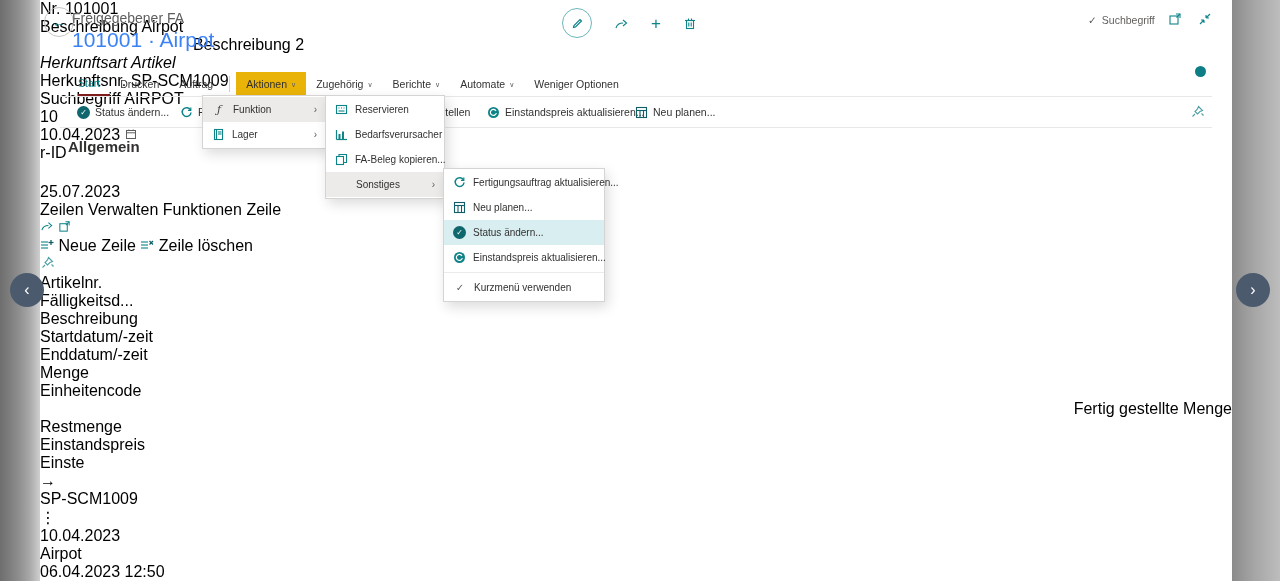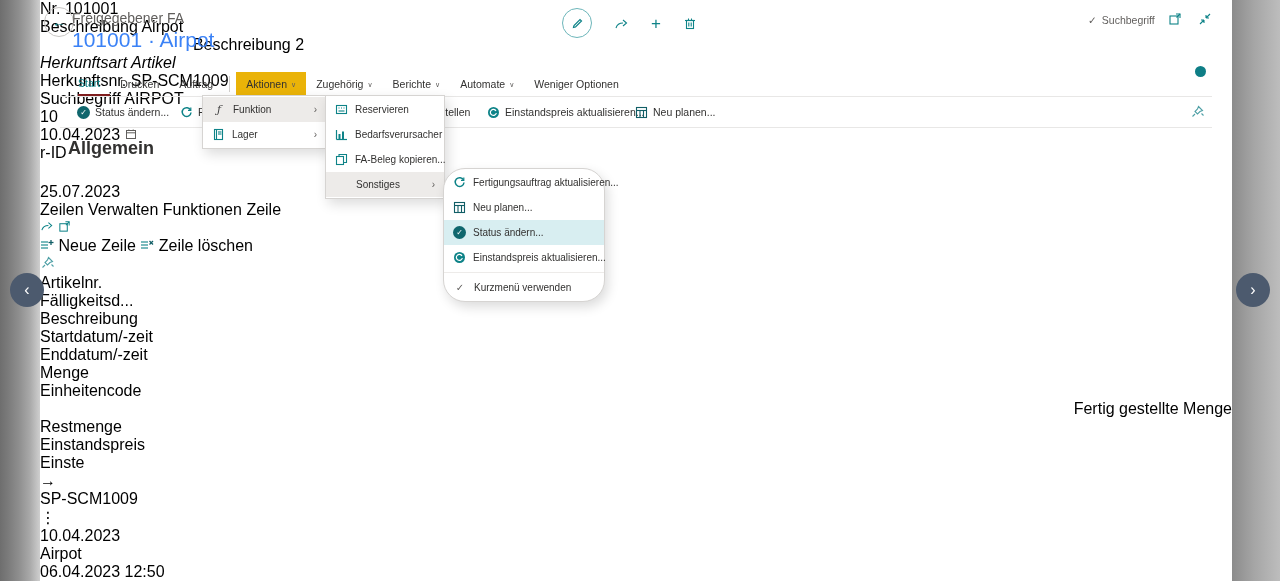--- a/index.html
+++ b/index.html
@@ -51,21 +51,21 @@
   .fly-item{display:flex;align-items:center;height:25px;padding:0 9px;font-size:10px;color:#323130;gap:7px;white-space:nowrap;}
   .fly-item .chev{margin-left:auto;color:#605e5c;font-size:10px;}
   .hl-gray{background:#edebe9;}
   .hl-blue{background:#d8eef1;}
   .fly-sep{border-top:1px solid #edebe9;margin:2px 0;}
   .fnc-glyph{font-family:"DejaVu Serif",serif;font-style:italic;font-size:11px;color:#444;width:14px;text-align:center;}
   .fly-check{color:#605e5c;width:14px;text-align:center;font-size:10px;}
   .ico{flex:0 0 auto;display:inline-flex;}
 
   
-  .sect-heading{position:absolute;font-size:18px;font-weight:700;color:#323130;}</style>
+  .sect-heading{position:absolute;font-size:15px;font-weight:700;color:#323130;}</style>
 </head>
 <body>
 
 <div class="stage">
   <div class="band-left"></div>
   <div class="band-right"></div>
 
   <div class="card">
 
     <div class="back-btn">
@@ -328,21 +328,21 @@
         </span>
         <span>FA-Beleg kopieren...</span>
       </div>
       <div class="fly-item hl-gray">
         <span style="width:14px;"></span>
         <span>Sonstiges</span>
         <span class="chev">›</span>
       </div>
     </div>
 
-    <div class="fly" style="left:403px;top:168px;width:160px;border-radius:22px;">
+    <div class="fly" style="left:403px;top:168px;width:160px;">
       <div class="fly-item">
         <span class="ico">
           <svg width="13" height="13" viewBox="0 0 13 13" fill="none" stroke="#0e8388" stroke-width="1.5">
             <path d="M10.5 4 A4.4 4.4 0 1 0 11 6.5"></path>
               <path d="M10.8 1.5 V4.3 H8" stroke-width="1.2"></path>
           </svg>
         </span>
         <span>Fertigungsauftrag aktualisieren...</span>
       </div>
       <div class="fly-item">

